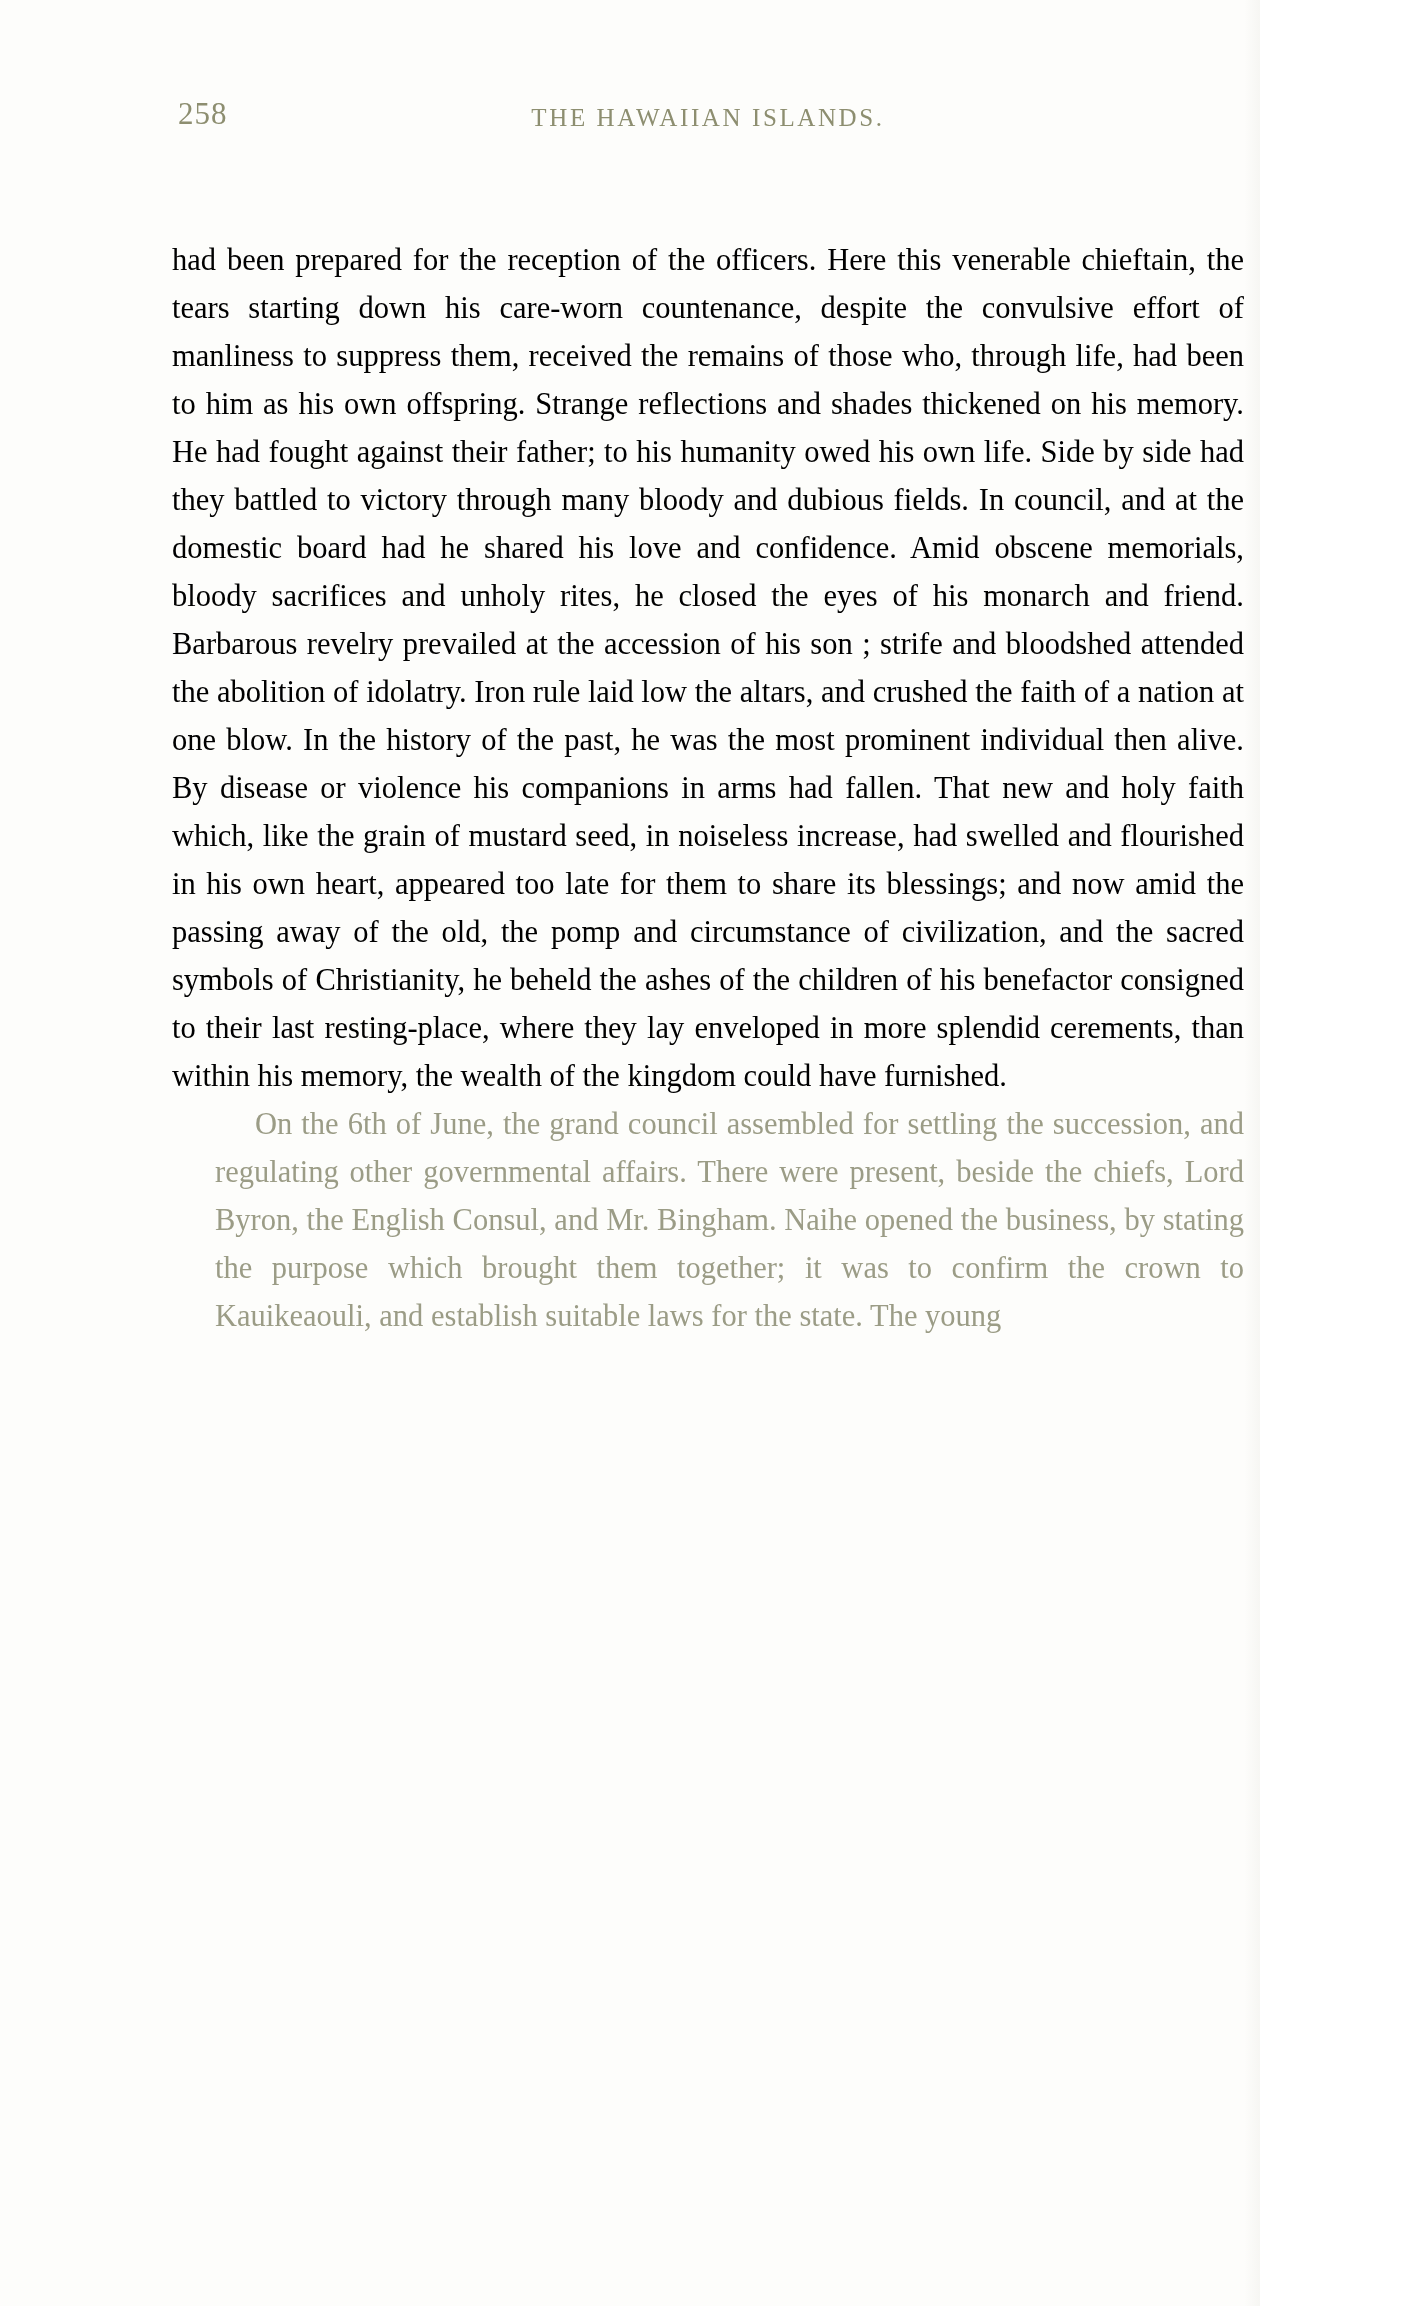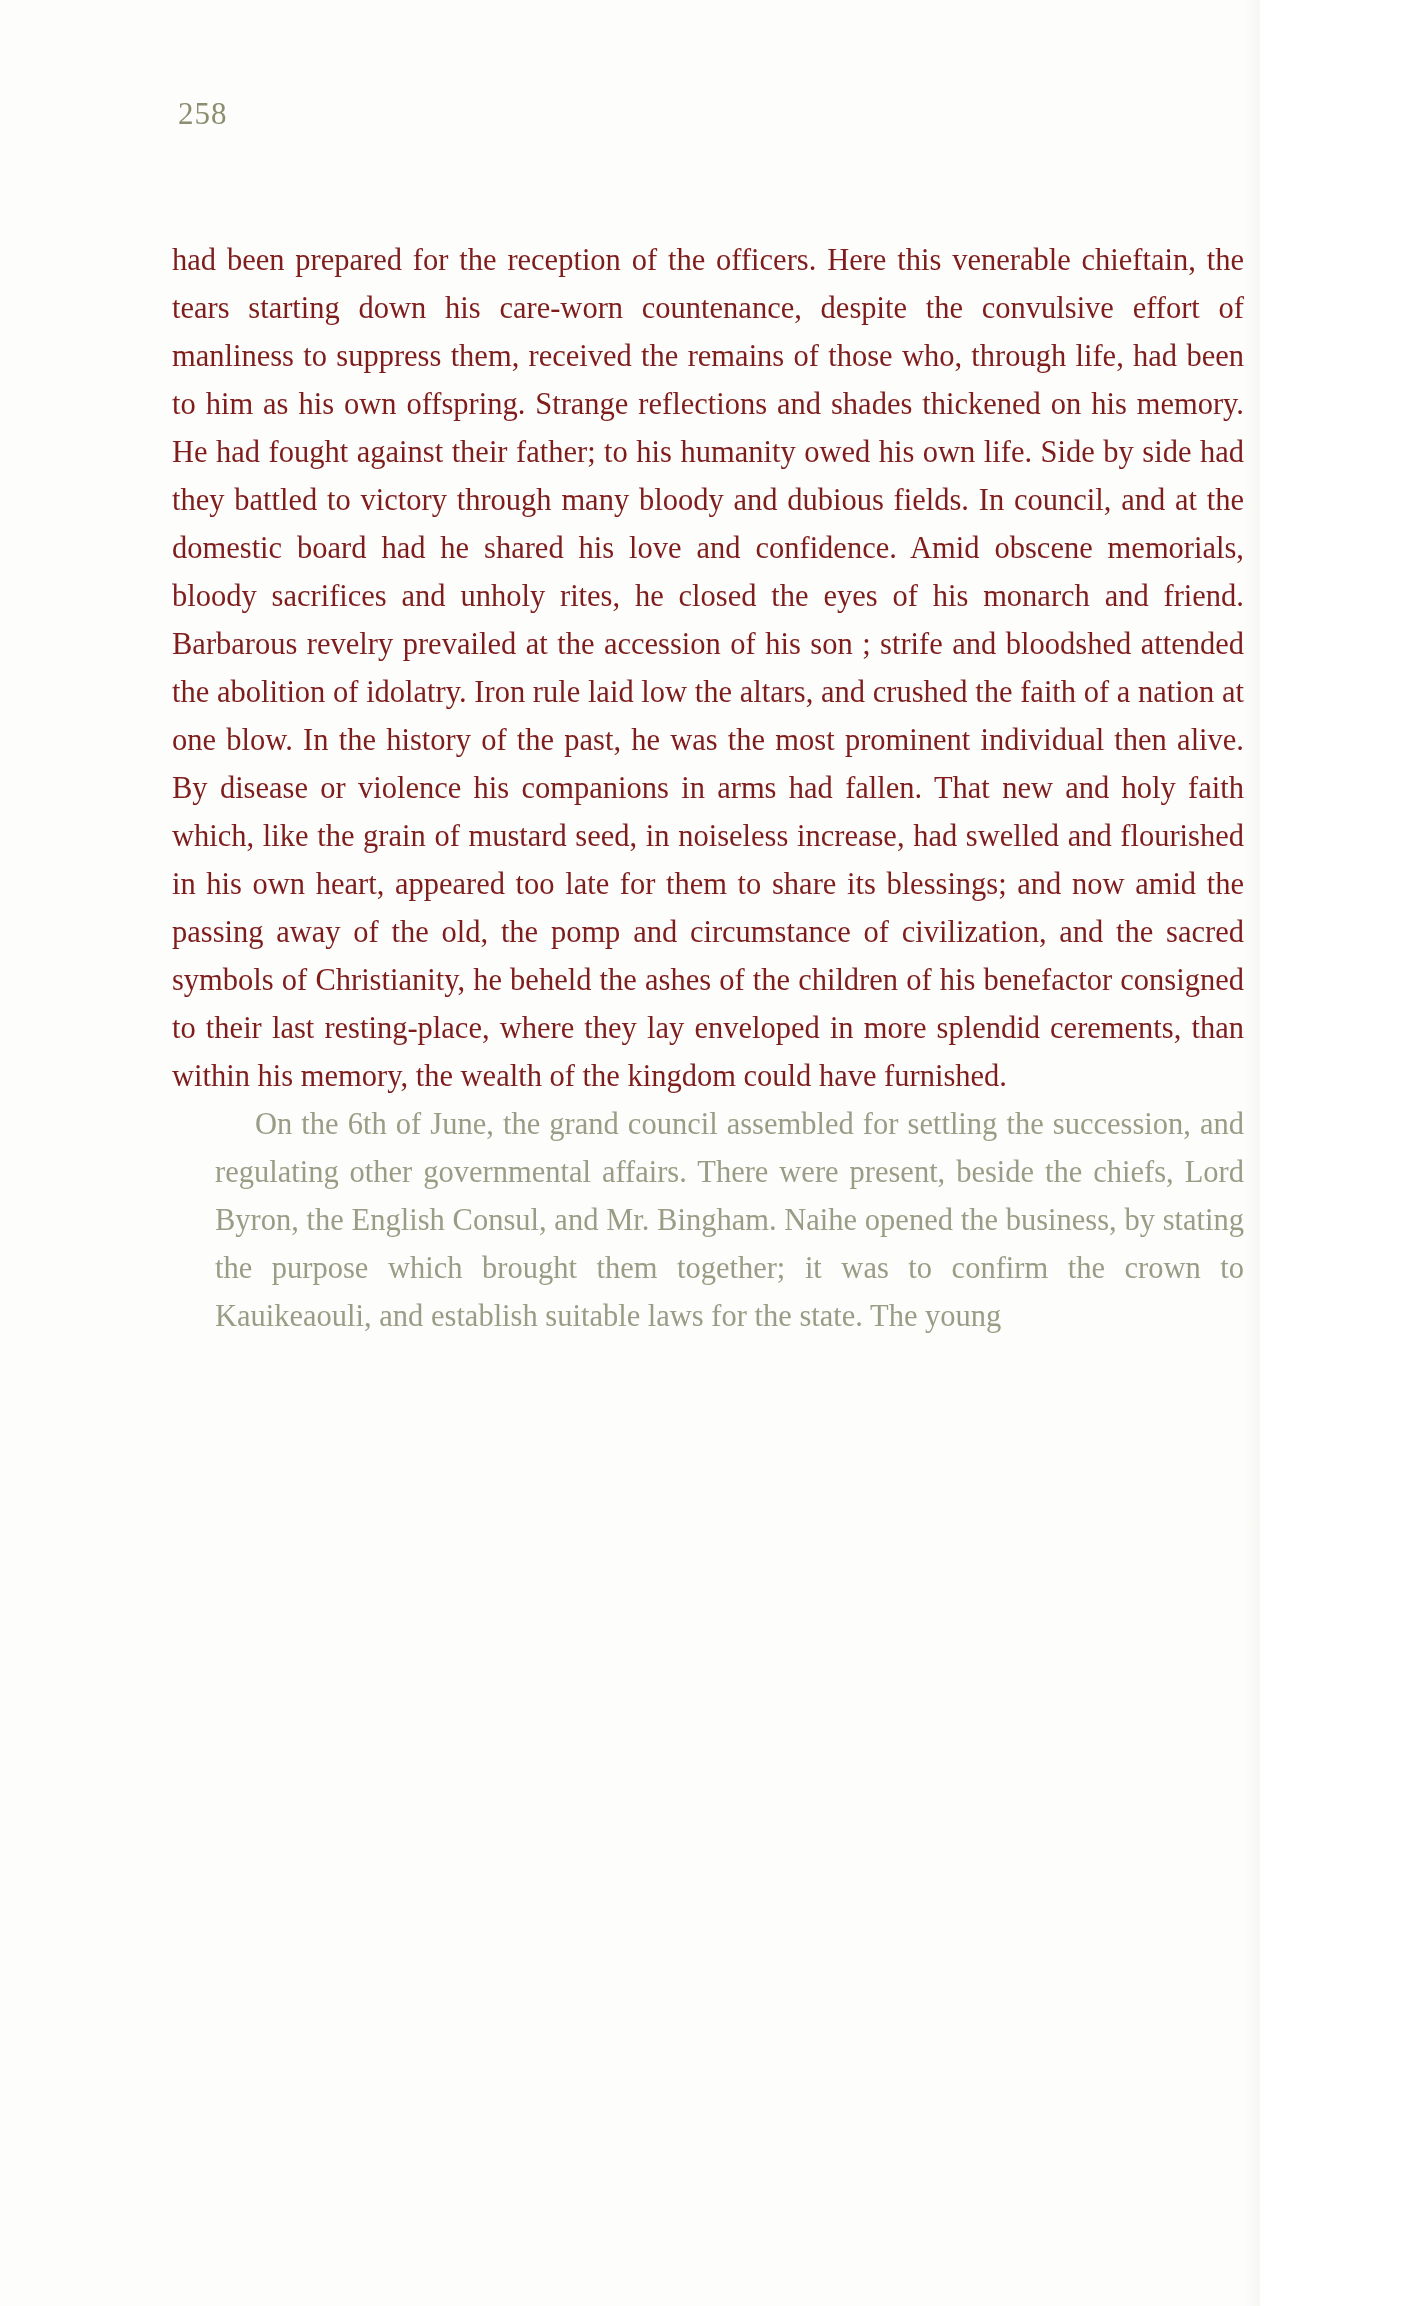--- a/index.html
+++ b/index.html
@@ -64,41 +64,42 @@
     text-indent: 0;
   }
   .body-text p.indent {
     text-indent: 40px;
   }
   .body-text p + p {
     margin-top: 0px;
     margin-left: 43px;
   }
   
-  .fade1 { color: #7f1d1d; }
+  .fade1 { color: #000000; }
   .fade3 { color: #9b9c86; }
   .edge-shadow {
     position: absolute;
     right: 0;
     top: 0;
     width: 16px;
     height: 2306px;
     background: linear-gradient(to right, rgba(0,0,0,0), rgba(120,115,90,0.05));
     pointer-events: none;
   }
 </style>
 </head>
 <body>
 
 <div class="page">
 
   <div class="page-inner">
 
     <div class="header-row">
       <div class="folio">258</div>
+      <div class="running-head">THE HAWAIIAN ISLANDS.</div>
     </div>
 
     <div class="body-text">
       <p class="fade1">had been prepared for the reception of the officers.  Here this venerable chieftain, the tears starting down his care-worn countenance, despite the convulsive effort of manliness to suppress them, received the remains of those who, through life, had been to him as his own offspring.  Strange reflections and shades thickened on his memory.  He had fought against their father; to his humanity owed his own life.  Side by side had they battled to victory through many bloody and dubious fields.  In council, and at the domestic board had he shared his love and confidence.  Amid obscene memorials, bloody sacrifices and unholy rites, he closed the eyes of his monarch and friend.  Barbarous revelry prevailed at the accession of his son ; strife and bloodshed attended the abolition of idolatry.  Iron rule laid low the altars, and crushed the faith of a nation at one blow.  In the history of the past, he was the most prominent individual then alive.  By disease or violence his companions in arms had fallen.  That new and holy faith which, like the grain of mustard seed, in noiseless increase, had swelled and flourished in his own heart, appeared too late for them to share its blessings; and now amid the passing away of the old, the pomp and circumstance of civilization, and the sacred symbols of Christianity, he beheld the ashes of the children of his benefactor consigned to their last resting-place, where they lay enveloped in more splendid cerements, than within his memory, the wealth of the kingdom could have furnished.</p>
       <p class="indent fade3">On the 6th of June, the grand council assembled for settling the succession, and regulating other governmental affairs.  There were present, beside the chiefs, Lord Byron, the English Consul, and Mr. Bingham.  Naihe opened the business, by stating the purpose which brought them together; it was to confirm the crown to Kauikeaouli, and establish suitable laws for the state.  The young</p>
     </div>
 
   </div>
 
   <div class="edge-shadow"></div>

